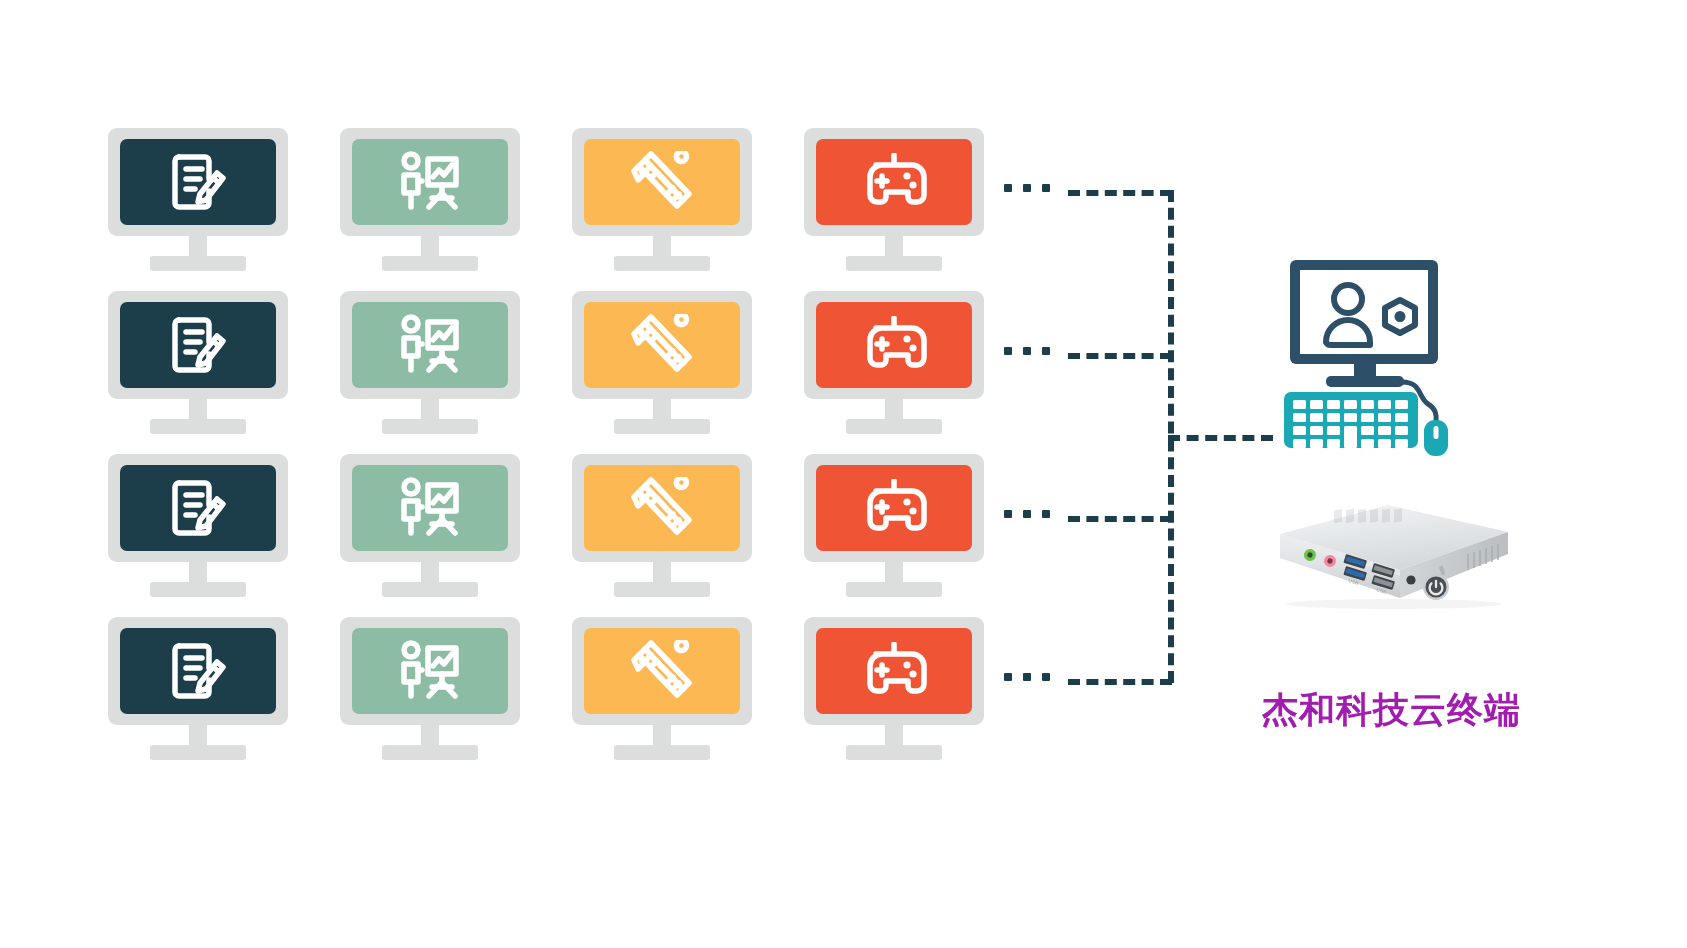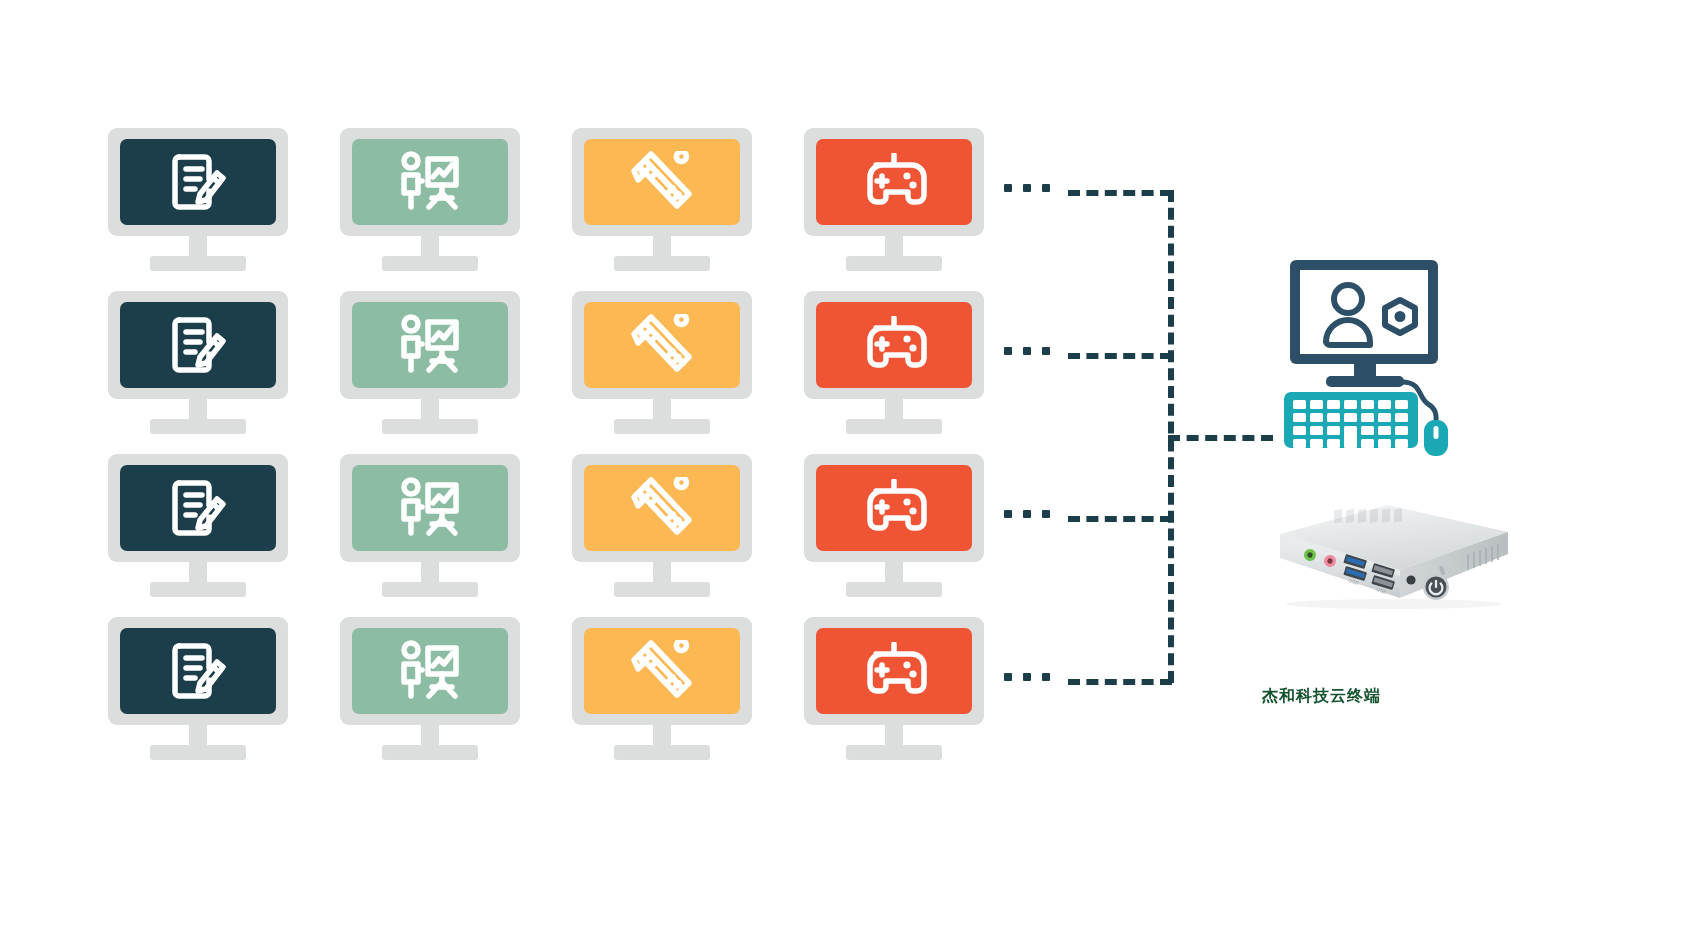--- a/index.html
+++ b/index.html
@@ -114,23 +114,23 @@
     top: 492px;
     width: 250px;
     height: 140px;
   }
   #server-label {
     position: absolute;
     left: 1262px;
     top: 686px;
     width: 250px;
     text-align: left;
-    font-size: 16px;
+    font-size: 36px;
     font-weight: bold;
-    color: #14532d;
+    color: #a21caf;
     letter-spacing: 1px;
     white-space: nowrap;
   }
 </style>
 </head>
 <body>
 
 <div id="stage">
 
   <div id="client-grid">

